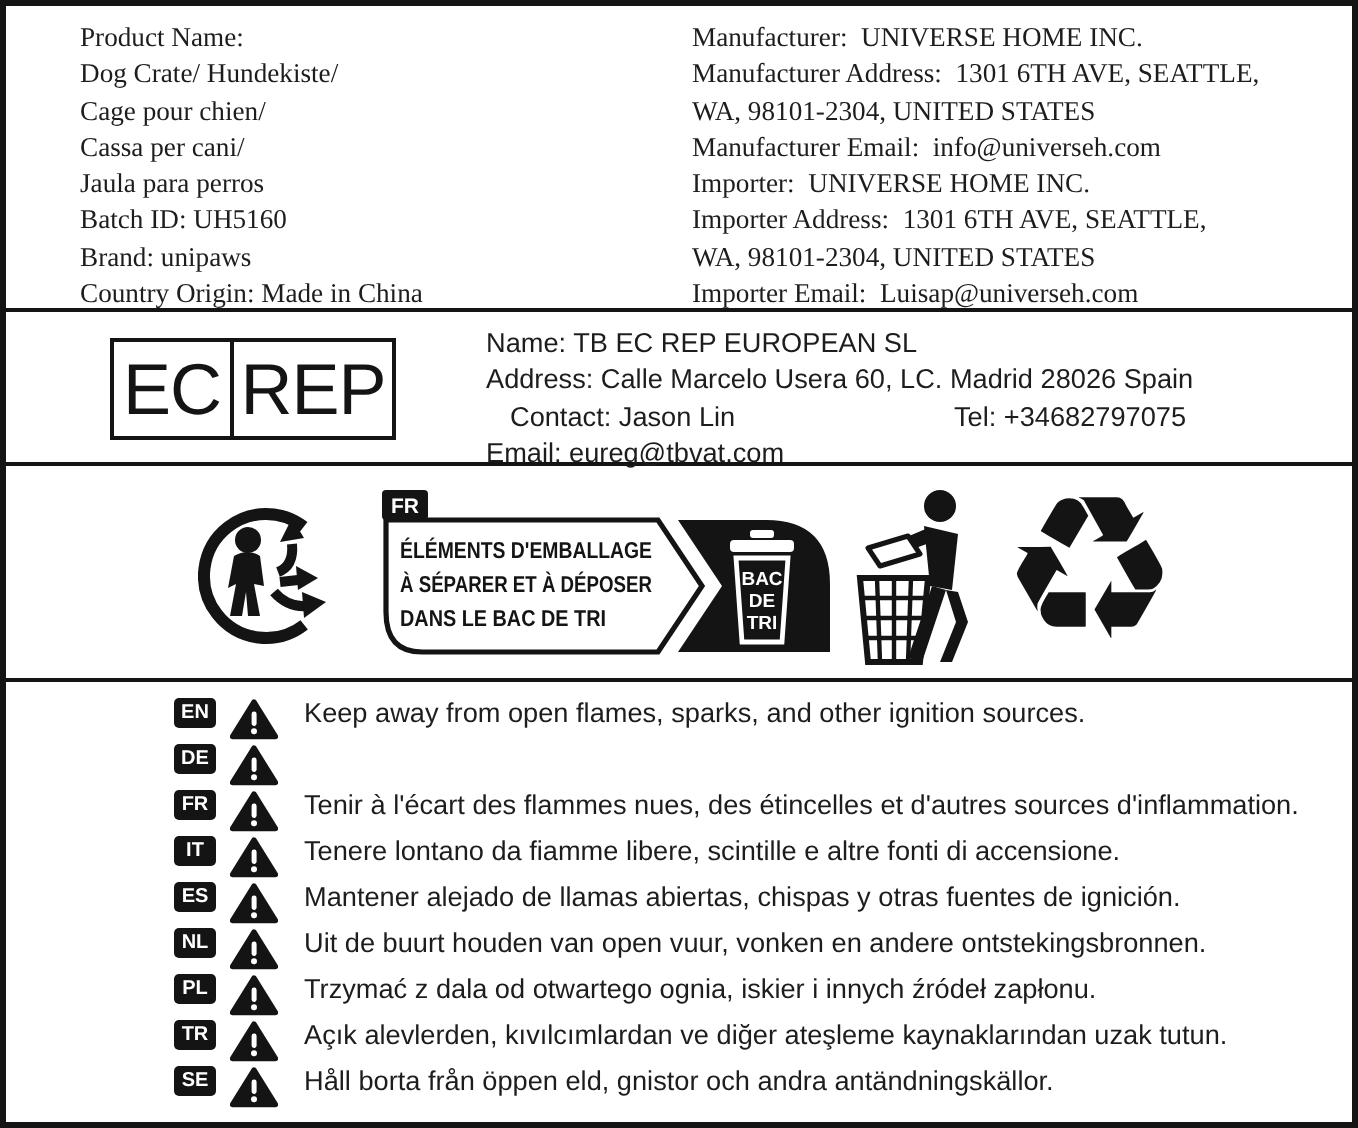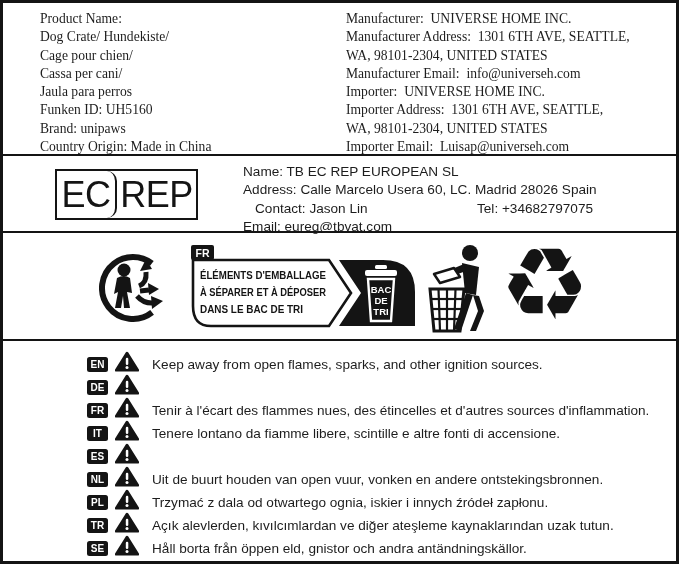--- a/index.html
+++ b/index.html
@@ -14,60 +14,60 @@
   #sec-info { height:153px; display:flex; padding:7px 4px 0 37px;font-family:Liberation Serif, serif; }
   .col-left { width:306px; }
   .col-right { flex:1; }
   .tline { font-size:13.6px; line-height:18.3px; white-space:pre-wrap; }
 
   
   #sec-ecrep { height:77px; display:flex; align-items:flex-start; }
   .ecrep-box { margin:13px 0 0 52px; width:143px; height:51px; box-sizing:border-box;
     border:2.5px solid #141414; display:flex; background:#fff; }
   .ecrep-cell { display:flex; align-items:center; justify-content:center;
-    font-size:36px; letter-spacing:-0.5px; color:#141414;border-radius:10px; }
+    font-size:36px; letter-spacing:-0.5px; color:#141414; }
   .ecrep-ec { width:60px; border-right:2px solid #141414; box-sizing:border-box; }
   .ecrep-rep { flex:1; }
   .ecrep-text { margin:7px 0 0 45px; }
   .contact-row { display:flex;margin-left:12px; }
   .contact-cell { width:222px; }
 
   
   #sec-recycle { height:108px; position:relative; }
   .triman { position:absolute; left:96px; top:17px; }
   .infotri { position:absolute; left:186px; top:12px; }
   .tidyman { position:absolute; left:424px; top:10px; }
   .recycle {
     position:absolute; left:497px; top:10px; width:88px; height:84px;
     font-size:100px; line-height:84px; text-align:center;
     font-family:"DejaVu Sans",sans-serif; color:#141414;
   }
 
   
   #sec-warn { height:220px; border-bottom:none; padding:8px 0 0 36px; }
-  .warn-row { display:flex; align-items:flex-end; height:23px;padding-left:48px; }
+  .warn-row { display:flex; align-items:flex-start; height:23px;padding-left:48px; }
   .lang-badge { min-width:21px; height:15px; background:#141414; color:#fff;
     font-weight:bold; font-size:10px; display:flex; align-items:center;
     justify-content:center; border-radius:2.5px; padding:0 1px; box-sizing:border-box; }
   .warn-tri { margin-left:7px; flex:0 0 auto; }
   .warn-text { margin-left:13px; font-size:13.6px; white-space:nowrap; }
 </style>
 </head>
 <body>
 
 <div class="label">
 
   <div class="sec" id="sec-info">
     <div class="col-left">
       <div class="tline">Product Name:</div>
       <div class="tline">Dog Crate/ Hundekiste/</div>
       <div class="tline">Cage pour chien/</div>
       <div class="tline">Cassa per cani/</div>
       <div class="tline">Jaula para perros</div>
-      <div class="tline">Funken ID: UH5160</div>
+      <div class="tline">Batch ID: UH5160</div>
       <div class="tline">Brand: unipaws</div>
       <div class="tline">Country Origin: Made in China</div>
     </div>
     <div class="col-right">
       <div class="tline">Manufacturer:  UNIVERSE HOME INC.</div>
       <div class="tline">Manufacturer Address:  1301 6TH AVE, SEATTLE,</div>
       <div class="tline">WA, 98101-2304, UNITED STATES</div>
       <div class="tline">Manufacturer Email:  info@universeh.com</div>
       <div class="tline">Importer:  UNIVERSE HOME INC.</div>
       <div class="tline">Importer Address:  1301 6TH AVE, SEATTLE,</div>
@@ -186,20 +186,21 @@
       <span class="warn-text">Tenere lontano da fiamme libere, scintille e altre fonti di accensione.</span>
     </div>
 
     <div class="warn-row">
       <span class="lang-badge">ES</span>
       <svg class="warn-tri" width="24" height="21" viewBox="0 0 24 21">
         <path d="M12,2 L22.8,19.3 H1.2 Z" fill="#141414" stroke="#141414" stroke-width="2.6" stroke-linejoin="round"></path>
         <rect x="10.8" y="6.8" width="2.5" height="7.2" rx="1.2" fill="#ffffff"></rect>
           <circle cx="12" cy="16.6" r="1.5" fill="#ffffff"></circle>
       </svg>
+      <span class="warn-text">Mantener alejado de llamas abiertas, chispas y otras fuentes de ignición.</span>
     </div>
 
     <div class="warn-row">
       <span class="lang-badge">NL</span>
       <svg class="warn-tri" width="24" height="21" viewBox="0 0 24 21">
         <path d="M12,2 L22.8,19.3 H1.2 Z" fill="#141414" stroke="#141414" stroke-width="2.6" stroke-linejoin="round"></path>
         <rect x="10.8" y="6.8" width="2.5" height="7.2" rx="1.2" fill="#ffffff"></rect>
           <circle cx="12" cy="16.6" r="1.5" fill="#ffffff"></circle>
       </svg>
       <span class="warn-text">Uit de buurt houden van open vuur, vonken en andere ontstekingsbronnen.</span>

